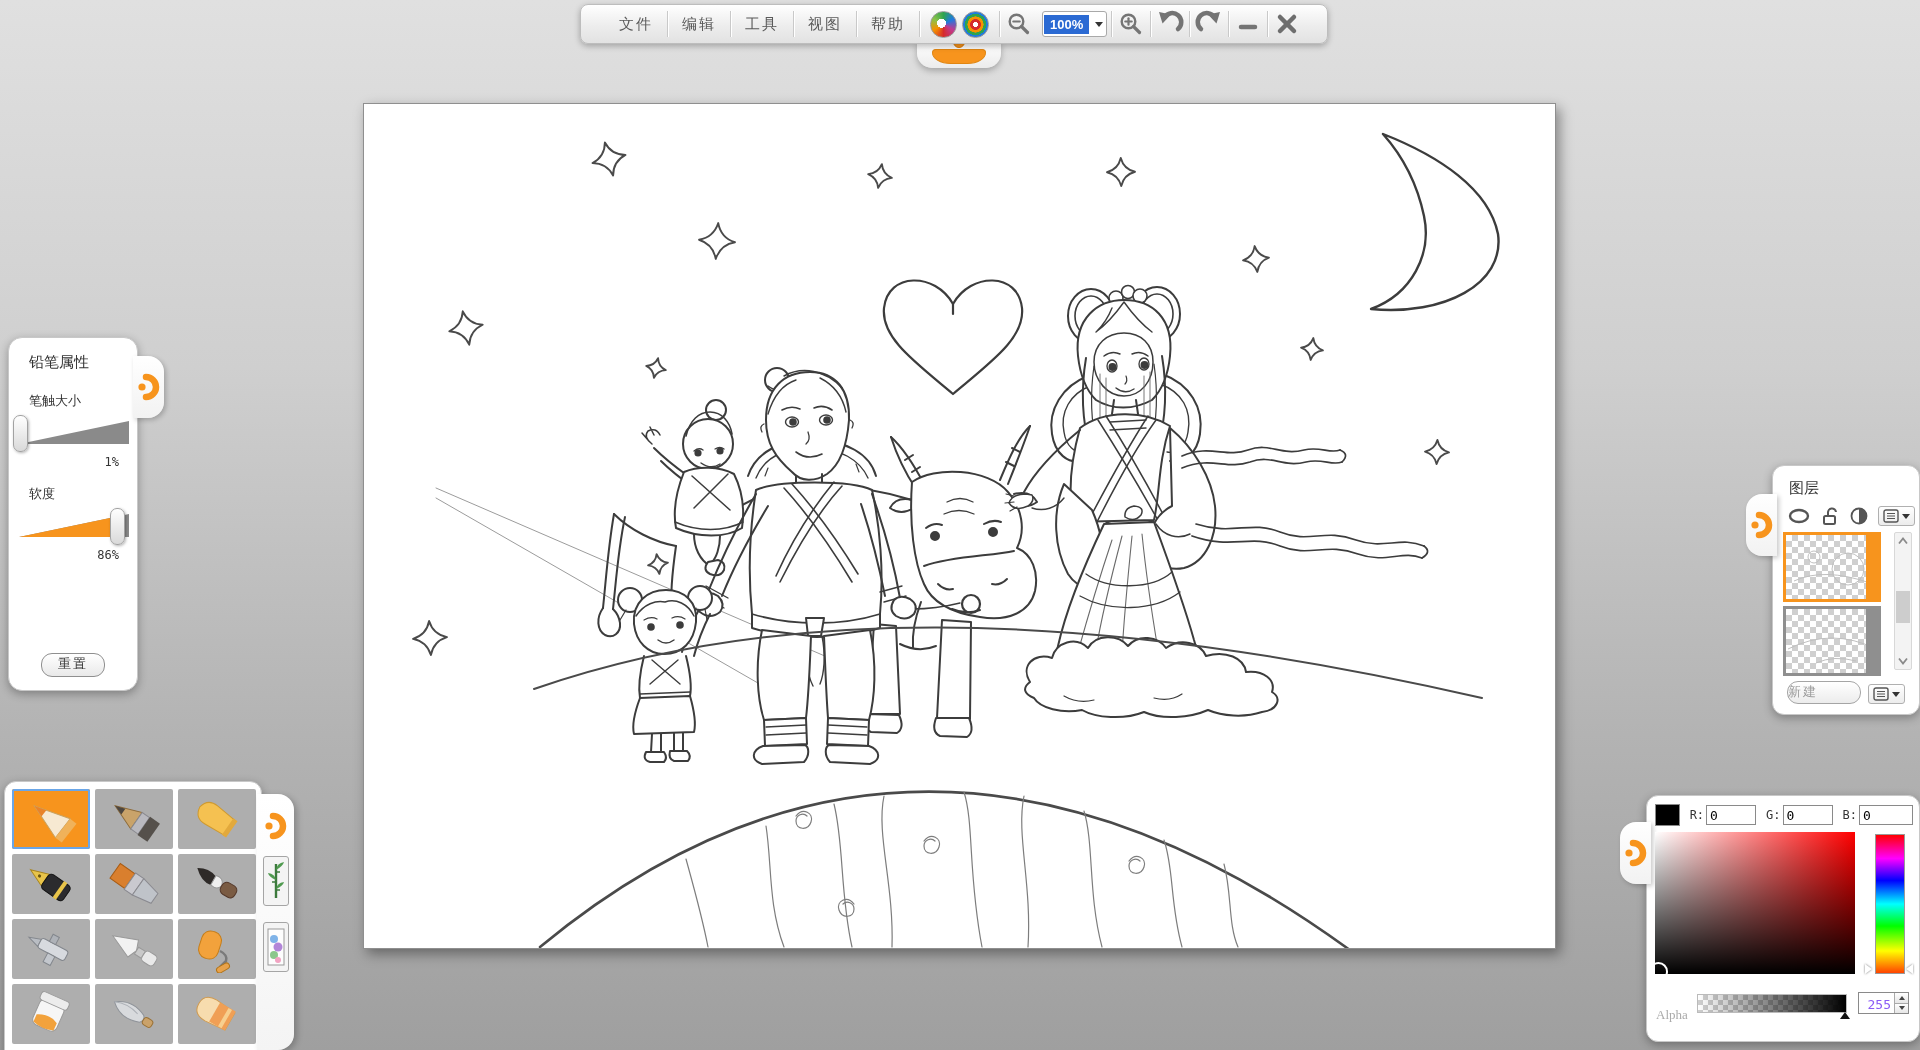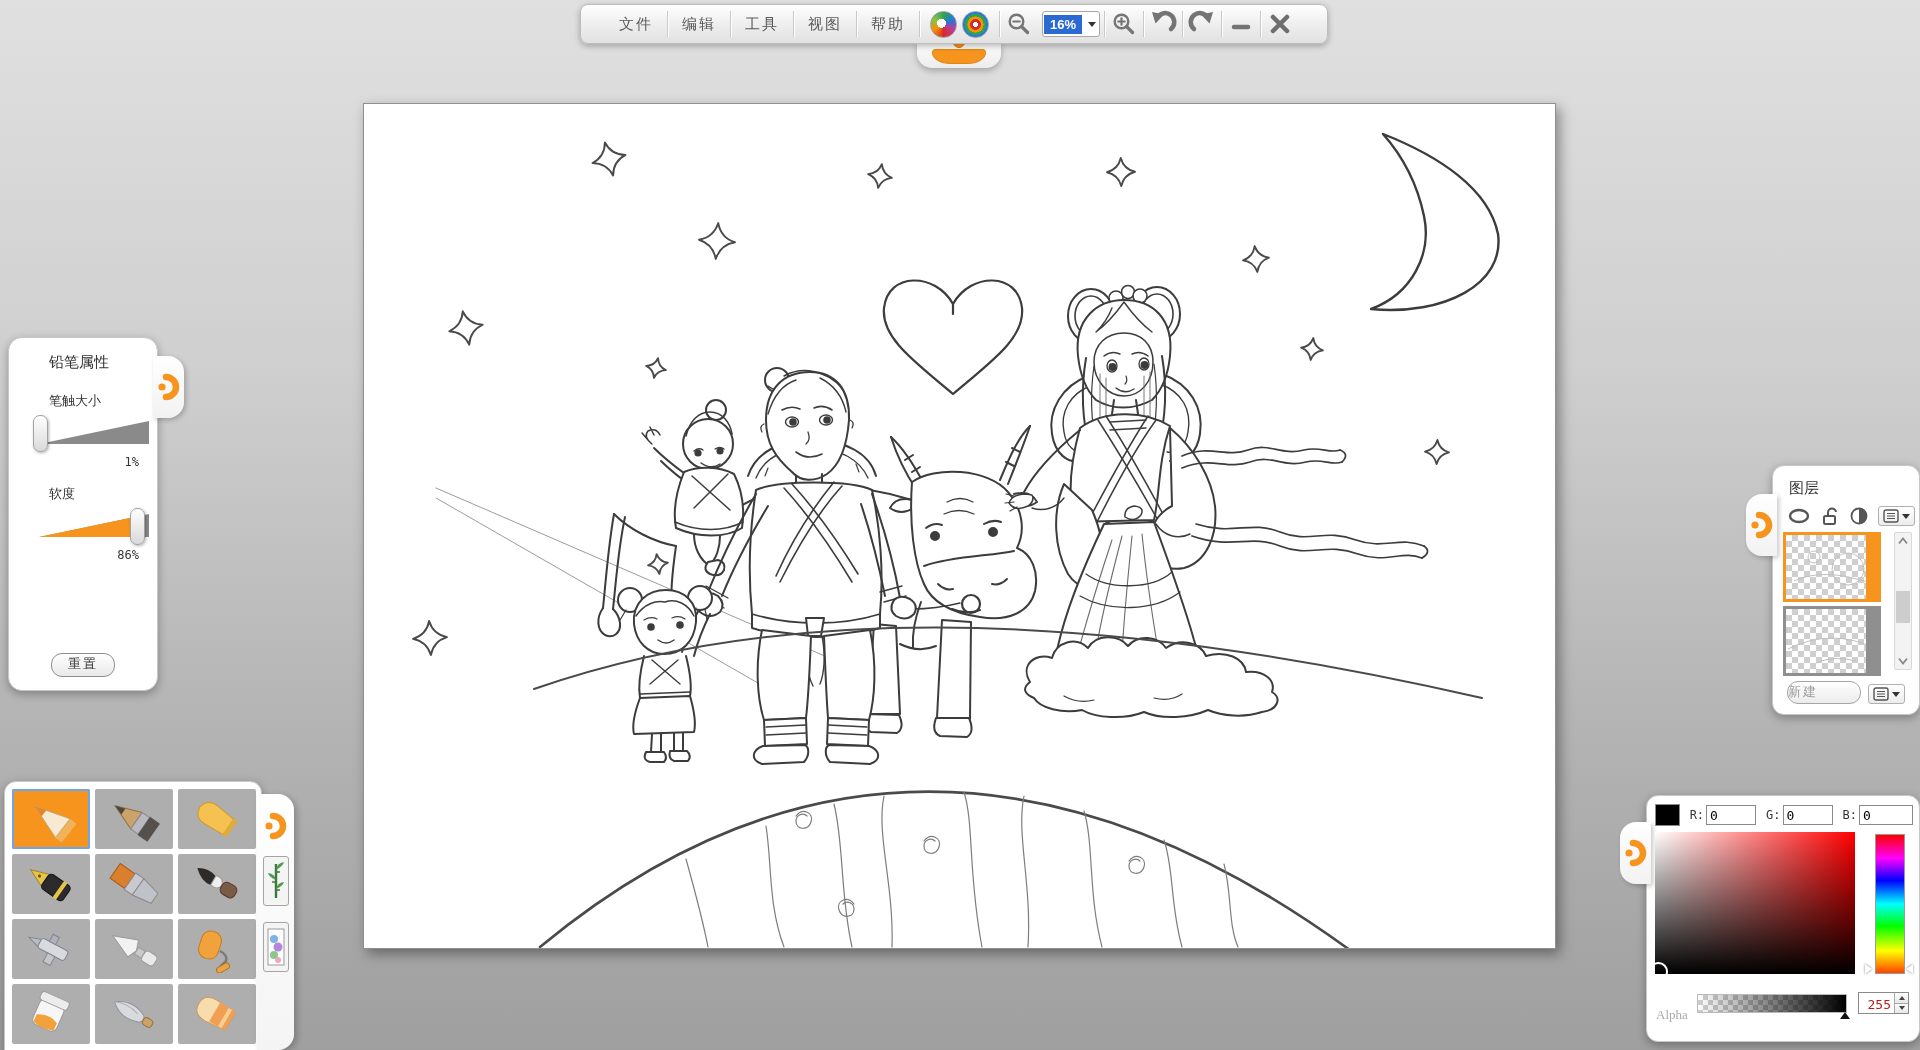--- a/index.html
+++ b/index.html
@@ -37,21 +37,21 @@
              background:linear-gradient(#ffffff,#ececec);border-radius:0 0 15px 15px;
              box-shadow:0 3px 6px rgba(0,0,0,.25);}
   .clown-nose{position:absolute;left:50%;top:-5px;transform:translateX(-50%);width:10px;height:10px;
               border-radius:50%;background:#f7941d;border:1px solid #d97c0a;}
   .clown-mouth{position:absolute;left:50%;top:8px;transform:translateX(-50%);width:52px;height:13px;
                background:#f7941d;border:1px solid #e08612;border-radius:4px 4px 20px 20px / 4px 4px 12px 12px;}
 
   .icon-gray{stroke:#757575;fill:none;stroke-linecap:round;}
 
   
-  .pencil-panel{left:8px;top:337px;width:128px;height:352px;border-radius:14px;padding-left:20px;}
+  .pencil-panel{left:8px;top:337px;width:128px;height:352px;border-radius:14px;}
   .pencil-panel .grip-right{right:-27px;top:18px;width:31px;height:62px;}
   .pp-title{margin:15px 0 0 20px;font-size:15px;color:#333;}
   .pp-label{margin:20px 0 0 20px;font-size:13px;color:#333;}
   .slider{position:relative;height:40px;margin:2px 6px 0 8px;}
   .wedge{position:absolute;left:2px;right:2px;top:9px;height:23px;}
   .wedge-base{position:absolute;inset:0;background:#8a8a8a;clip-path:polygon(0 100%,100% 0,100% 100%);}
   .wedge-fill{position:absolute;inset:0;background:#f7941d;}
   .sl-thumb{position:absolute;top:3px;width:13px;height:35px;border-radius:7px;border:1px solid #a2a2a2;
             background:linear-gradient(#ffffff,#d9d9d9);box-shadow:1px 1px 3px rgba(0,0,0,.3);}
   .sl-value{text-align:right;padding-right:18px;font-size:12px;color:#333;margin-top:3px;
@@ -120,21 +120,21 @@
   .alpha-slider{position:absolute;left:50px;top:198px;width:148px;height:17px;border:1px solid #bbb;
                 background-color:#fff;
                 background-image:linear-gradient(to right,rgba(0,0,0,0),#000),
                                  linear-gradient(45deg,#cfcfcf 25%,transparent 25%,transparent 75%,#cfcfcf 75%),
                                  linear-gradient(45deg,#cfcfcf 25%,transparent 25%,transparent 75%,#cfcfcf 75%);
                 background-size:100% 100%,10px 10px,10px 10px;background-position:0 0,0 0,5px 5px;}
   .alpha-marker{position:absolute;right:-4px;bottom:-7px;width:0;height:0;border-left:5px solid transparent;
                 border-right:5px solid transparent;border-bottom:7px solid #111;}
   .spinner{position:absolute;right:10px;top:196px;display:flex;border:1px solid #8a8a8a;background:#fff;height:20px;}
   .spin-val{width:32px;font-size:13px;text-align:right;padding:2px 3px 0 0;
-            font-family:"DejaVu Sans Mono","Liberation Mono",monospace;color:#b91c1c;}
+            font-family:"DejaVu Sans Mono","Liberation Mono",monospace;color:#8b5cf6;}
   .spin-btns{display:flex;flex-direction:column;border-left:1px solid #aaa;width:13px;}
   .spin-btns div{flex:1;display:flex;align-items:center;justify-content:center;background:linear-gradient(#fff,#e6e6e6);}
   .spin-btns div+div{border-top:1px solid #aaa;}
   .tri-up{width:0;height:0;border-left:3px solid transparent;border-right:3px solid transparent;border-bottom:4px solid #444;}
   .tri-dn{width:0;height:0;border-left:3px solid transparent;border-right:3px solid transparent;border-top:4px solid #444;}
 
   
   .canvas{position:absolute;left:363px;top:103px;width:1191px;height:844px;background:#fff;
           border:1px solid #8f8f8f;box-shadow:4px 5px 12px rgba(0,0,0,.38);}
   .canvas svg{display:block;}
@@ -162,21 +162,21 @@
     </div>
     <div class="tb-sep"></div>
     <div class="tb-btn">
       <svg width="26" height="26" viewBox="0 0 26 26">
         <circle cx="10.5" cy="10.5" r="6.8" class="icon-gray" stroke-width="2.4"></circle>
         <line x1="15.5" y1="15.5" x2="21.5" y2="21.5" class="icon-gray" stroke-width="3.2"></line>
         <line x1="7.3" y1="10.5" x2="13.7" y2="10.5" class="icon-gray" stroke-width="2.2"></line>
       </svg>
     </div>
     <div class="zoom-field">
-      <span class="zoom-value">16%</span>
+      <span class="zoom-value">100%</span>
       <span class="caret-down"></span>
     </div>
     <div class="tb-sep"></div>
     <div class="tb-btn">
       <svg width="26" height="26" viewBox="0 0 26 26">
         <circle cx="10.5" cy="10.5" r="6.8" class="icon-gray" stroke-width="2.4"></circle>
         <line x1="15.5" y1="15.5" x2="21.5" y2="21.5" class="icon-gray" stroke-width="3.2"></line>
         <line x1="7.3" y1="10.5" x2="13.7" y2="10.5" class="icon-gray" stroke-width="2.2"></line>
         <line x1="10.5" y1="7.3" x2="10.5" y2="13.7" class="icon-gray" stroke-width="2.2"></line>
       </svg>

